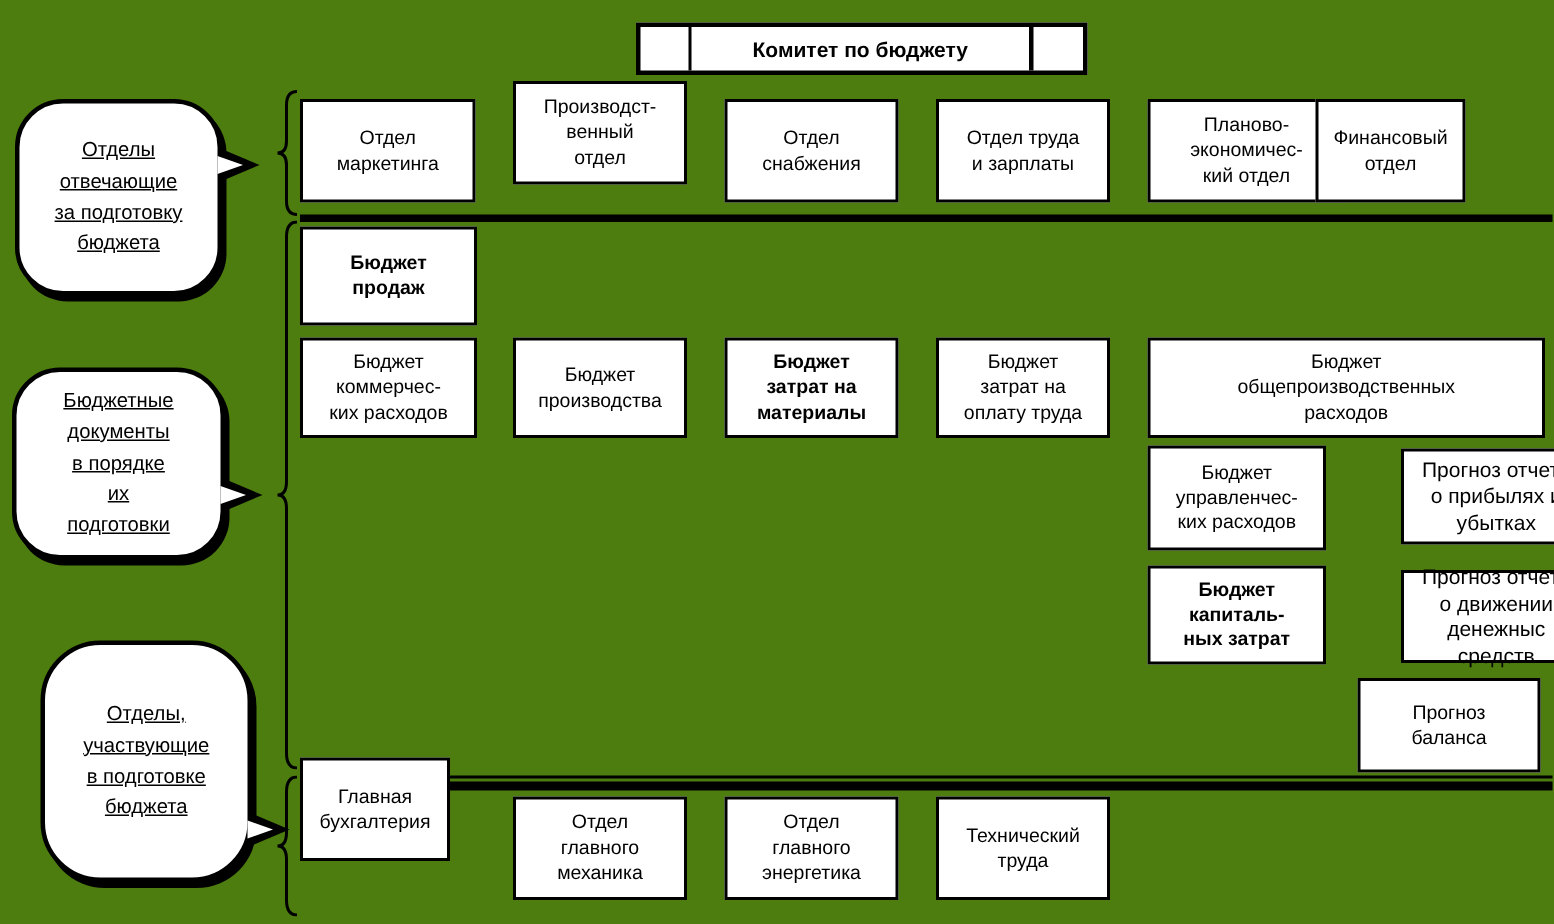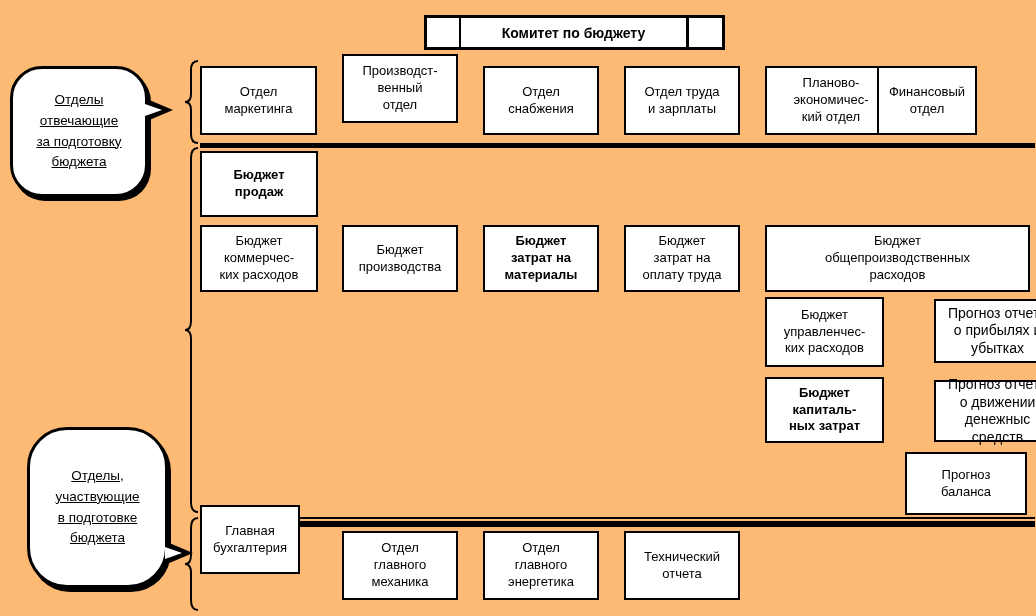--- a/index.html
+++ b/index.html
@@ -1,19 +1,19 @@
 <!DOCTYPE html>
 <html><head>
 <meta charset="utf-8">
 <style>
   html,body{margin:0;padding:0;}
   #stage{
     position:relative;
     width:1036px;height:616px;
-    background:#fdba74;
+    background:#4d7c0f;
     font-family:"Liberation Sans", sans-serif;
     color:#000;
     overflow:hidden;
   }
   .box{
     position:absolute;
     background:#FFFFFF;
     border:2px solid #000;
     box-sizing:border-box;
     display:flex;align-items:center;justify-content:center;
@@ -83,20 +83,28 @@
   </div>
 
   <div class="callout" style="left:10px;top:66px;width:138px;height:131px">
     <div class="bubble">Отделы
 отвечающие
 за подготовку
 бюджета</div>
     <div class="pointer" style="top:33px"></div>
   </div>
 
+  <div class="callout" style="left:8px;top:245px;width:142px;height:128px">
+    <div class="bubble">Бюджетные
+документы
+в порядке
+их
+подготовки</div>
+    <div class="pointer" style="top:74px"></div>
+  </div>
 
   <div class="callout" style="left:27px;top:427px;width:141px;height:161px">
     <div class="bubble" style="border-radius:40px">Отделы,
 участвующие
 в подготовке
 бюджета</div>
     <div class="pointer" style="top:115px"></div>
   </div>
 
   <svg class="brace" style="left:184px;top:60px" width="16" height="84" viewBox="0 0 16 84">
@@ -167,15 +175,15 @@
 
   <div class="box" style="left:200px;top:505px;width:100px;height:69px">Главная
 бухгалтерия</div>
   <div class="box" style="left:342px;top:531px;width:116px;height:69px">Отдел
 главного
 механика</div>
   <div class="box" style="left:483px;top:531px;width:116px;height:69px">Отдел
 главного
 энергетика</div>
   <div class="box" style="left:624px;top:531px;width:116px;height:69px">Технический
-отчета</div>
+труда</div>
 
 </div>
 
 </body></html>

